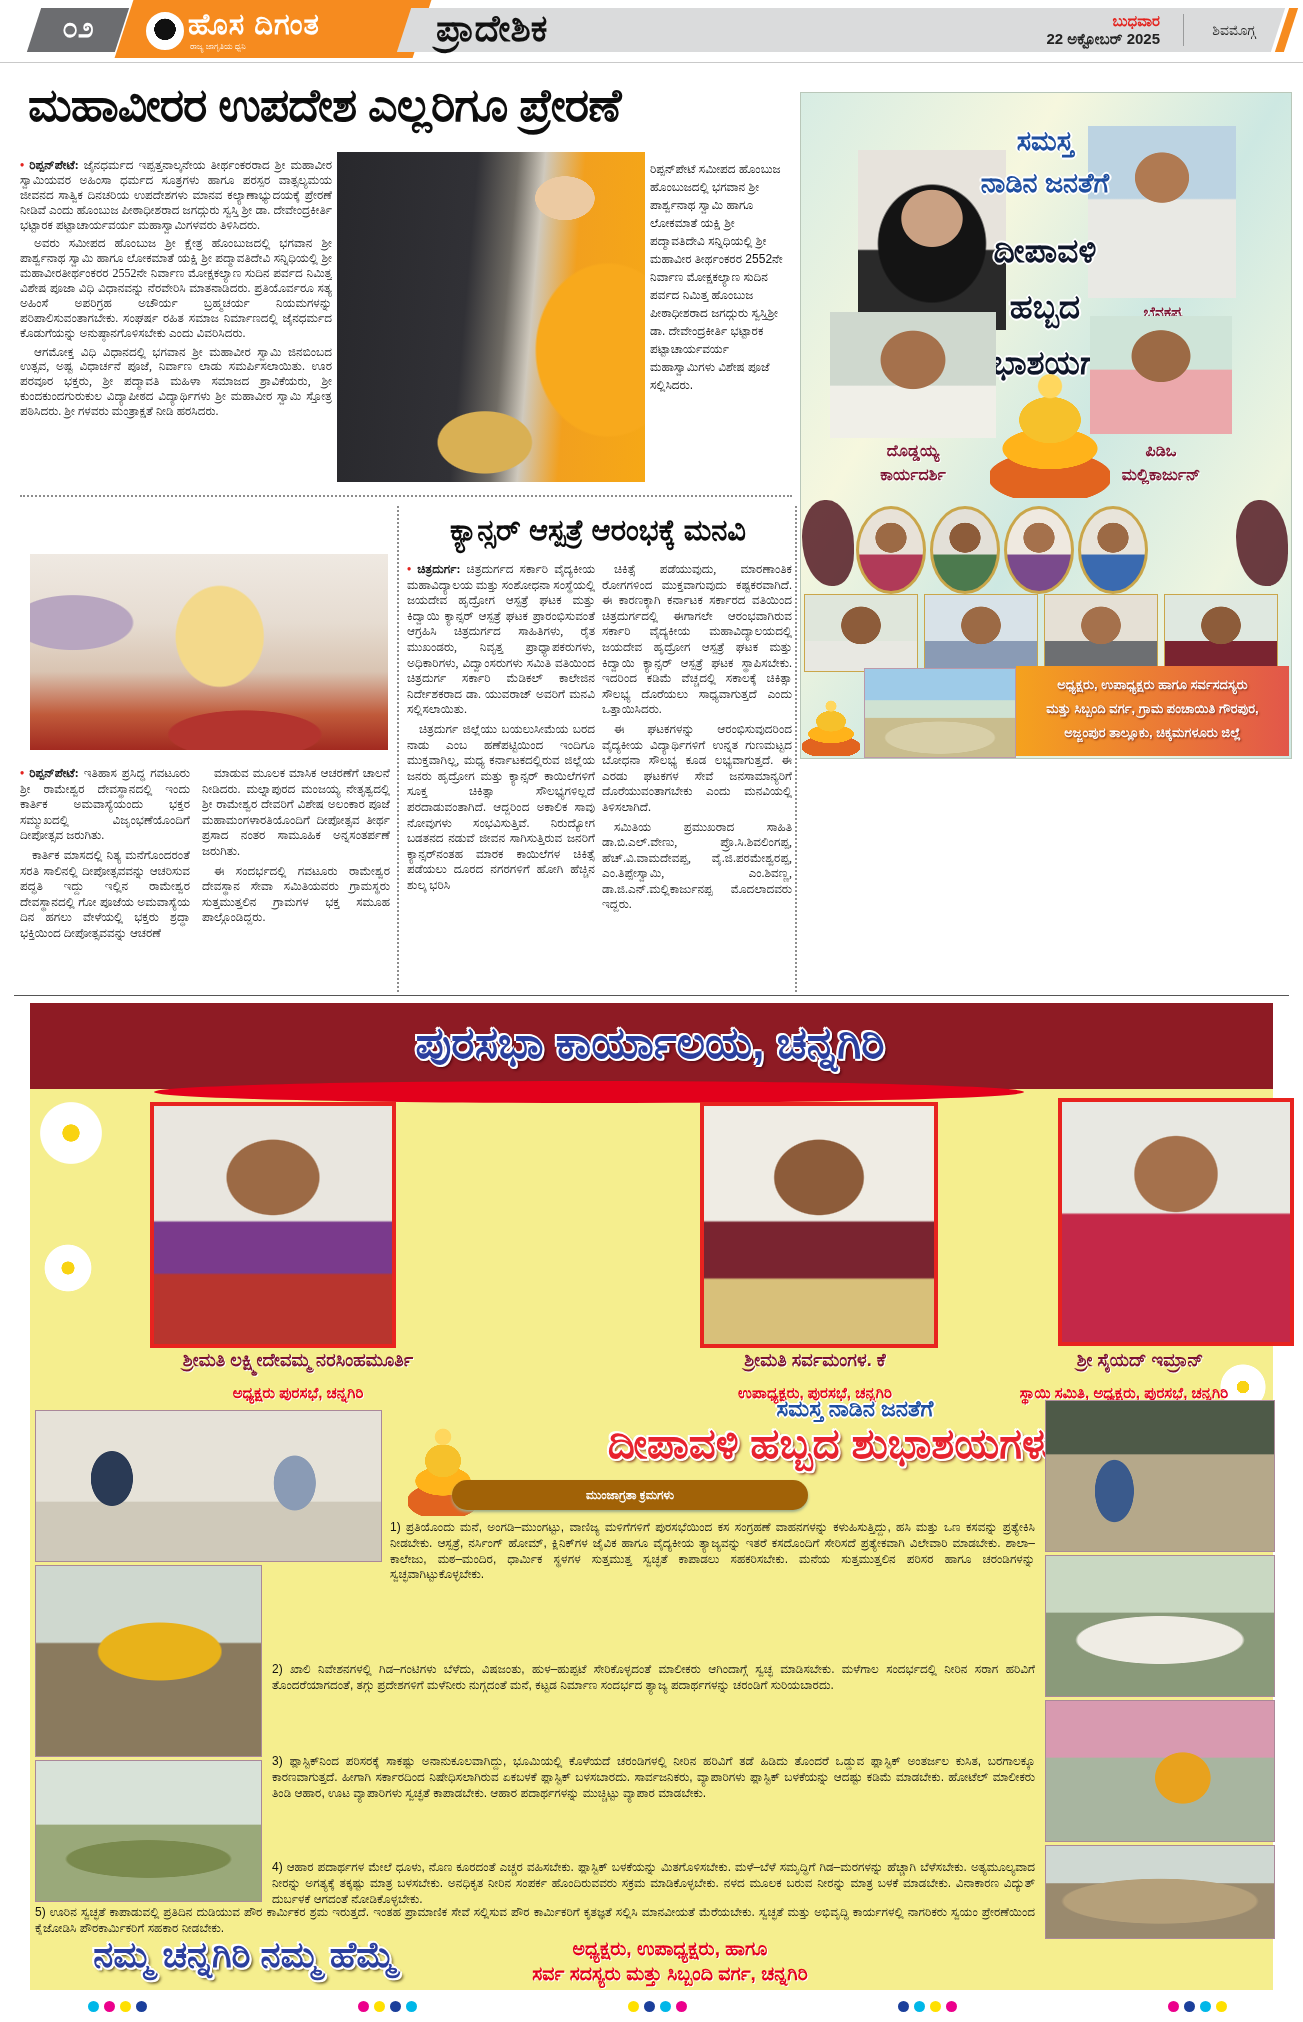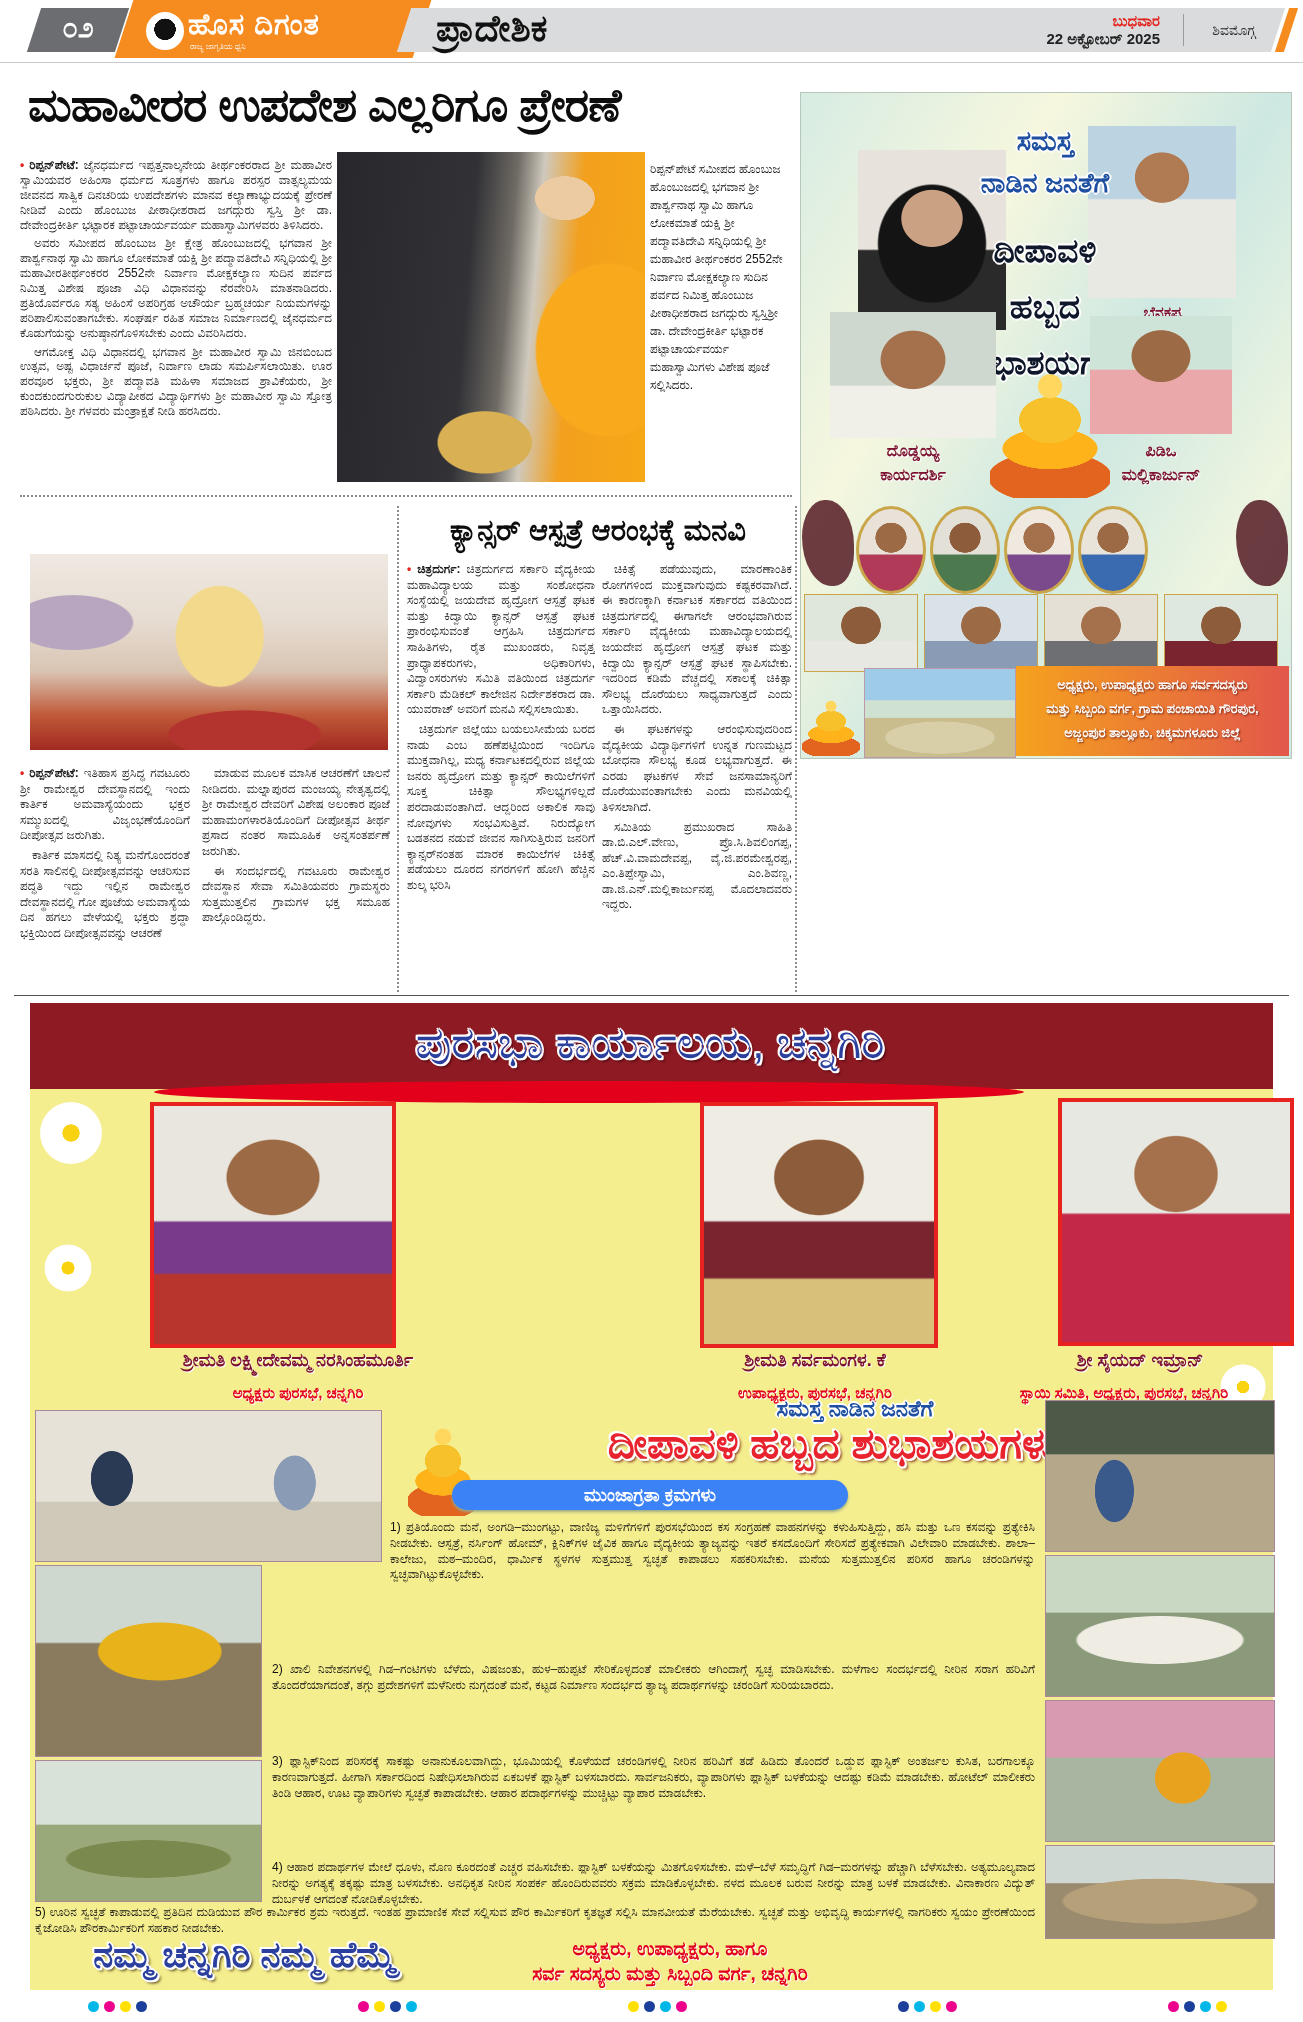--- a/index.html
+++ b/index.html
@@ -1,21 +1,21 @@
 <!DOCTYPE html>
 <html><head>
 <meta charset="utf-8">
 <style>
   html,body{margin:0;padding:0;background:#fff;}
   .page{position:relative;width:1303px;height:2022px;background:#fff;overflow:hidden;
         font-family:"Liberation Sans","DejaVu Sans",sans-serif;color:#1a1a1a;}
   .abs{position:absolute;}
   .skew{transform:skewX(-18deg);}
   .center{text-align:center;}
-  .just{text-align:justify;}
+  .just{text-align:justify;font-family:Liberation Serif, serif;}
   .ovh{overflow:hidden;margin-top:8px;}
 
   
   .hdr-numbox{left:34px;top:8px;width:88px;height:44px;background:#6c6d70;}
   .hdr-num{left:34px;top:12px;width:88px;height:40px;color:#fff;font-size:28px;font-weight:bold;text-align:center;}
   .hdr-mastbox{left:124px;top:0;width:298px;height:58px;background:#f68b1f;}
   .hdr-logo{left:146px;top:12px;width:34px;height:34px;border-radius:50%;background:radial-gradient(circle at 50% 45%,#111 0 42%,#fff 43% 100%);border:2px solid #fff;}
   .hdr-mast{left:188px;top:8px;width:225px;height:34px;color:#fff;font-size:29px;font-weight:bold;letter-spacing:1px;}
   .hdr-tag{left:190px;top:42px;width:160px;height:12px;color:#fff;font-size:8px;}
   .hdr-strip{left:404px;top:8px;width:874px;height:44px;background:#dadbdc;}
@@ -105,40 +105,40 @@
      radial-gradient(ellipse 60% 30% at 50% 78%, #d8cfa8 0 60%, transparent 62%),
      linear-gradient(180deg,#9ecbe8 0 35%,#cfe2d2 36% 55%,#c9bd8e 56% 100%);}
   .gp-foot{left:1016px;top:666px;width:273px;height:90px;background:linear-gradient(90deg,#f5a21e 0%,#e2574a 100%);}
   .gp-foot-tx{color:#fff;font-weight:bold;font-size:13px;line-height:1.45;text-align:center;text-shadow:1px 1px 2px #7a2410;}
   .diya-gpbl{left:802px;top:698px;width:58px;height:58px;}
 
   
   .mu{left:30px;top:1003px;width:1243px;height:987px;background:#f5ee8e;}
   .mu-banner{left:30px;top:1003px;width:1243px;height:86px;background:#8e1b24;}
   .mu-banner:after{content:"";position:absolute;left:10%;top:78px;width:70%;height:22px;background:#e3001b;border-radius:50%;}
-  .mu-title{left:60px;top:1018px;width:1180px;font-size:44px;font-weight:normal;color:#2b3f9e;text-align:center;
+  .mu-title{left:60px;top:1018px;width:1180px;font-size:44px;font-weight:bold;color:#2b3f9e;text-align:center;
             text-shadow:-2px 0 #fff,2px 0 #fff,0 -2px #fff,0 2px #fff,2px 2px #fff,-2px -2px #fff,3px 3px 3px #40000a;}
   .daisy{position:absolute;border-radius:50%;background:radial-gradient(circle,#f9d312 0 16%,#fff 17% 58%,rgba(255,255,255,0) 60%);}
   .mup{position:absolute;border:4px solid #e8231f;background-color:#fff;}
   .mp1{left:150px;top:1102px;width:238px;height:238px;background:
      radial-gradient(ellipse 32% 26% at 50% 30%,#9c6a45 0 60%,transparent 62%),
      linear-gradient(180deg,#e9e6df 0 48%,#7a3a8c 49% 70%,#b8352e 71% 100%);}
   .mp2{left:700px;top:1102px;width:230px;height:238px;background:
      radial-gradient(ellipse 32% 26% at 50% 30%,#8d5c3a 0 60%,transparent 62%),
      linear-gradient(180deg,#efece4 0 48%,#7a2430 49% 72%,#d8c07a 73% 100%);}
   .mp3{left:1058px;top:1098px;width:228px;height:240px;background:
      radial-gradient(ellipse 30% 26% at 50% 30%,#a5714c 0 60%,transparent 62%),
      linear-gradient(180deg,#e8e8e2 0 46%,#c42848 47% 100%);}
   .mu-name{position:absolute;color:#7b1230;font-weight:bold;font-size:18px;text-align:center;text-shadow:1px 1px #fff;}
   .mu-role{position:absolute;color:#e3001b;font-weight:bold;font-size:15px;text-align:center;text-shadow:1px 1px #fff;}
   .mu-greet1{left:655px;top:1396px;width:400px;font-size:22px;}
   .mu-greet2{left:478px;top:1420px;width:710px;font-size:42px;color:#e8232e;font-weight:bold;text-align:center;
              text-shadow:-2px 0 #fff,2px 0 #fff,0 -2px #fff,0 2px #fff,2px 2px #fff,-2px -2px #fff,3px 3px 3px #7a2410;}
-  .mu-ribbon{left:452px;top:1480px;width:396px;height:30px;background:#3b82f6;border-radius:15px;color:#fff;
-             font-weight:bold;font-size:18px;text-align:center;line-height:30px;box-shadow:0 2px 3px #9a8;}
+  .mu-ribbon{left:452px;top:1480px;width:356px;height:30px;background:#a16207;border-radius:15px;color:#fff;
+             font-weight:bold;font-size:12px;text-align:center;line-height:30px;box-shadow:0 2px 3px #9a8;}
   .mlp,.mrp{position:absolute;border:1px solid #a89;}
   .lp1{left:35px;top:1410px;width:345px;height:150px;background:
      radial-gradient(ellipse 10% 30% at 22% 45%,#2a3a55 0 60%,transparent 62%),
      radial-gradient(ellipse 10% 30% at 75% 48%,#8a9bb5 0 60%,transparent 62%),
      linear-gradient(180deg,#e6e2d8 0 60%,#cfc9ba 61% 100%);}
   .lp2{left:35px;top:1565px;width:225px;height:190px;background:
      radial-gradient(ellipse 45% 25% at 55% 45%,#e8b21a 0 60%,transparent 62%),
      linear-gradient(180deg,#cfd8cf 0 40%,#8a7a5e 41% 100%);}
   .lp3{left:35px;top:1760px;width:225px;height:140px;background:
      radial-gradient(ellipse 60% 22% at 50% 70%,#7a8a4e 0 60%,transparent 62%),

